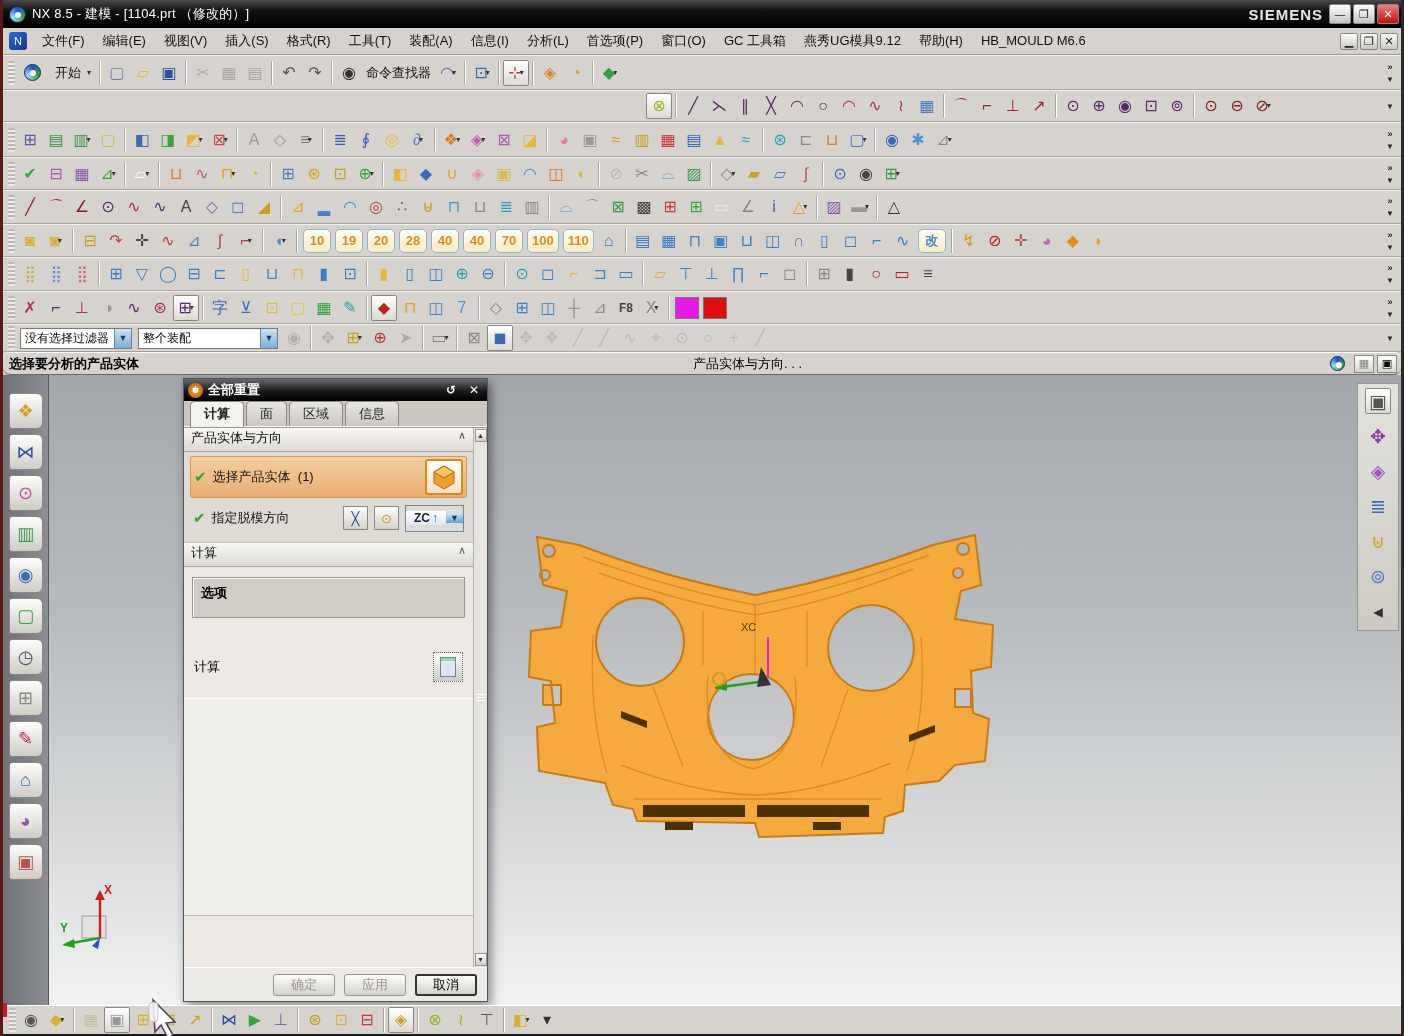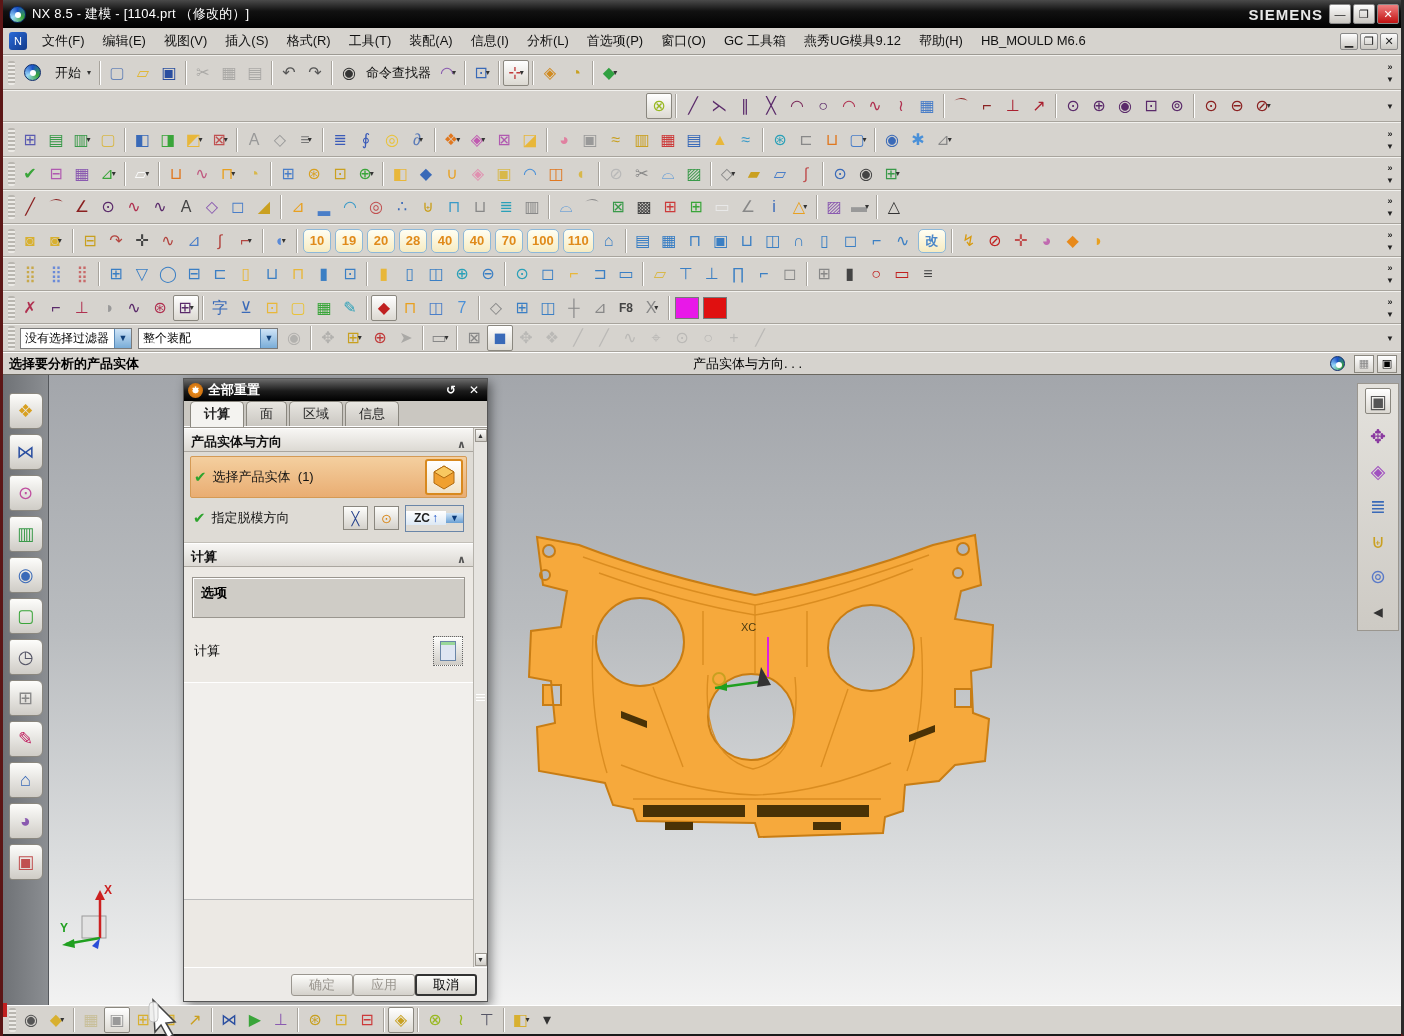--- a/index.html
+++ b/index.html
@@ -61,21 +61,21 @@
     margin:0 3px; font-size:12px; }
   .combo .cval { flex:1; padding:8px 4px; white-space:nowrap; overflow:hidden; }
   .combo .cbtn { width:17px; height:100%; background:linear-gradient(#cfe4f7,#7aadd8); border-left:1px solid #5a8ab8;
     color:#10407a; font-size:9px; display:flex; align-items:center; justify-content:center; }
   .endcol { margin-left:auto; display:flex; flex-direction:column; align-items:center; width:16px; gap:3px; color:#222; }
   .endcol .gg { font-size:9px; font-weight:bold; }
   .gap { height:1px; }
 
   
   .statusbar { height:23px; background:#d6d3ce; border-top:1px solid #fff; display:flex; align-items:center;
-    position:relative; border-bottom:1px solid #6a675f; }
+    position:relative; border-bottom:1px solid #6a675f;border-radius:7px; }
   .prompt { font-weight:bold; color:#000; padding-left:6px; font-size:13px; }
   .statmsg { position:absolute; left:690px; font-size:13px; color:#000; }
   .stat-right { position:absolute; right:4px; display:flex; gap:3px; align-items:center; }
   .mini { width:20px; height:18px; border:1px solid #8a877f; background:linear-gradient(#fff,#d8d5cf);
     display:flex; align-items:center; justify-content:center; font-size:11px; }
 
   
   .main { position:relative; height:630px; background:linear-gradient(180deg,#a3a6ab 0%,#b9bcbf 40%,#dcdedf 78%,#f2f2f2 100%); overflow:hidden; }
   .resbar { position:absolute; left:0; top:0; width:46px; height:100%; background:linear-gradient(90deg,#6f7276,#8b8e92);
     border-right:1px solid #55585c; display:flex; flex-direction:column; align-items:center; padding-top:18px; gap:5px; }
@@ -98,38 +98,38 @@
   .dlg-tbtn { width:18px; height:16px; display:flex; align-items:center; justify-content:center;
     color:#fff; font-size:12px; font-weight:bold; }
   .tabs { display:flex; align-items:flex-end; height:26px; background:#cac7c1; padding:3px 6px 0; gap:2px;
     border-bottom:1px solid #fff; }
   .tab { padding:3px 13px; font-size:13px; background:linear-gradient(#e8e6e1,#cac7c1);
     border:1px solid #8a877f; border-bottom:none; border-radius:5px 5px 0 0; color:#222; }
   .tab.active { background:#f4f3f0; font-weight:bold; position:relative; top:1px; padding-bottom:4px; }
   .dlg-body { flex:1; display:flex; background:#ece9e4; border-top:1px solid #9a968f; }
   .dlg-content { flex:1; overflow:hidden; }
   .g-header { height:24px; background:linear-gradient(#f7f6f4,#dcd9d3); border-top:1px solid #fff;
-    border-bottom:1px solid #aaa69f; display:flex; align-items:flex-end; padding:0 7px; font-weight:bold; font-size:13px; color:#111; }
+    border-bottom:1px solid #aaa69f; display:flex; align-items:flex-start; padding:0 7px; font-weight:normal; font-size:13px; color:#111; }
   .g-header .chev { margin-left:auto; color:#555; font-size:11px; }
   .sect { background:#dedbd5; padding:4px 6px; border-bottom:1px solid #c2bfb8; }
   .drow { display:flex; align-items:center; min-height:40px; gap:6px; padding:2px 3px; }
   .drow.hl { background:linear-gradient(180deg,#f4cf9f,#e9ad72); border:1px solid #d49a55; border-radius:2px; }
   .chk { color:#2da42d; font-weight:bold; font-size:15px; }
   .dtext { font-size:13px; color:#111; flex:1; }
   .cube-btn { width:38px; height:36px; background:linear-gradient(#fff,#f0e2c8); border:2px solid #d8891e;
     border-radius:3px; display:flex; align-items:center; justify-content:center; }
   .sm-btn { width:25px; height:24px; border:1px solid #8a877f; background:linear-gradient(#fdfdfb,#d4d1cb);
     display:flex; align-items:center; justify-content:center; font-size:13px; }
   .zc-combo { display:flex; height:27px; border:1px solid #6a86a8;align-items:center; }
   .zc-main { width:40px; background:linear-gradient(#fff,#dce8f4); display:flex; align-items:center;
     justify-content:center; gap:2px; font-weight:bold; font-size:12px; color:#222; }
   .zc-main .up { color:#1a52c8; }
   .zc-drop { width:17px; background:linear-gradient(#cfe4f7,#6aa0d4); display:flex; align-items:center;
     justify-content:center; font-size:9px; color:#0a3a7a; }
-  .optbox { margin:10px 8px 4px; border:1px solid #9a968f; box-shadow:inset 1px 1px 0 #fff;
+  .optbox { margin:10px 8px 20px; border:1px solid #9a968f; box-shadow:inset 1px 1px 0 #fff;
     background:#cfccc6; padding:6px 8px 10px; }
   .optbox .otitle { font-weight:bold; font-size:13px; margin-bottom:5px; }
   .radio-row { display:flex; align-items:center; gap:6px; padding:2px 0; font-size:13px; }
   .radio { width:13px; height:13px; border-radius:50%; background:radial-gradient(#fff 55%,#b8b5ae);
     border:1px solid #777; position:relative; }
   .radio.sel::after { content:""; position:absolute; left:3px; top:3px; width:5px; height:5px;
     border-radius:50%; background:#0a58b0; }
   .calcrow { display:flex; align-items:center; padding:14px 10px 10px; }
   .calcrow .lbl { font-size:13px; flex:1; }
   .calc-btn { width:30px; height:30px; border:1px dotted #666; background:linear-gradient(#fdfdfb,#cfccc6);
@@ -138,21 +138,21 @@
     box-shadow:inset 0 3px 0 #9ad89a; }
   .dlg-filler { background:#f1efec; border-top:1px solid #fff; height:218px; margin-top:6px;
     border-bottom:1px solid #bbb; }
   .scrollcol { width:14px; background:#e6e4e0; border-left:1px solid #b5b2ab; display:flex;
     flex-direction:column; align-items:center; justify-content:space-between; padding:1px 0; }
   .sc-btn { width:12px; height:13px; background:linear-gradient(#fdfdfb,#cfccc6); border:1px solid #9a968f;
     font-size:7px; display:flex; align-items:center; justify-content:center; color:#333; }
   .grip { width:12px; display:flex; flex-direction:column; gap:2px; align-items:center; }
   .grip i { display:block; width:9px; height:1px; background:#8a877f; border-bottom:1px solid #fff; }
   .dlg-btns { height:34px; background:#eceae7; border-top:1px solid #fff; display:flex; align-items:center;
-    justify-content:flex-end; gap:0; padding:0 10px; }
+    justify-content:flex-end; gap:9px; padding:0 10px; }
   .dbtn { width:62px; height:22px; border:1px solid #9a968f; border-radius:3px;
     background:linear-gradient(#fdfdfb,#d4d1cb); font-size:13px; display:flex; align-items:center; justify-content:center; }
   .dbtn.disabled { color:#9a968f; }
   .dbtn.primary { border:2px solid #333; color:#000; }
 
   
   .model-svg { position:absolute; left:500px; top:140px; }
   .triad-svg { position:absolute; left:55px; top:505px; }
 
   

